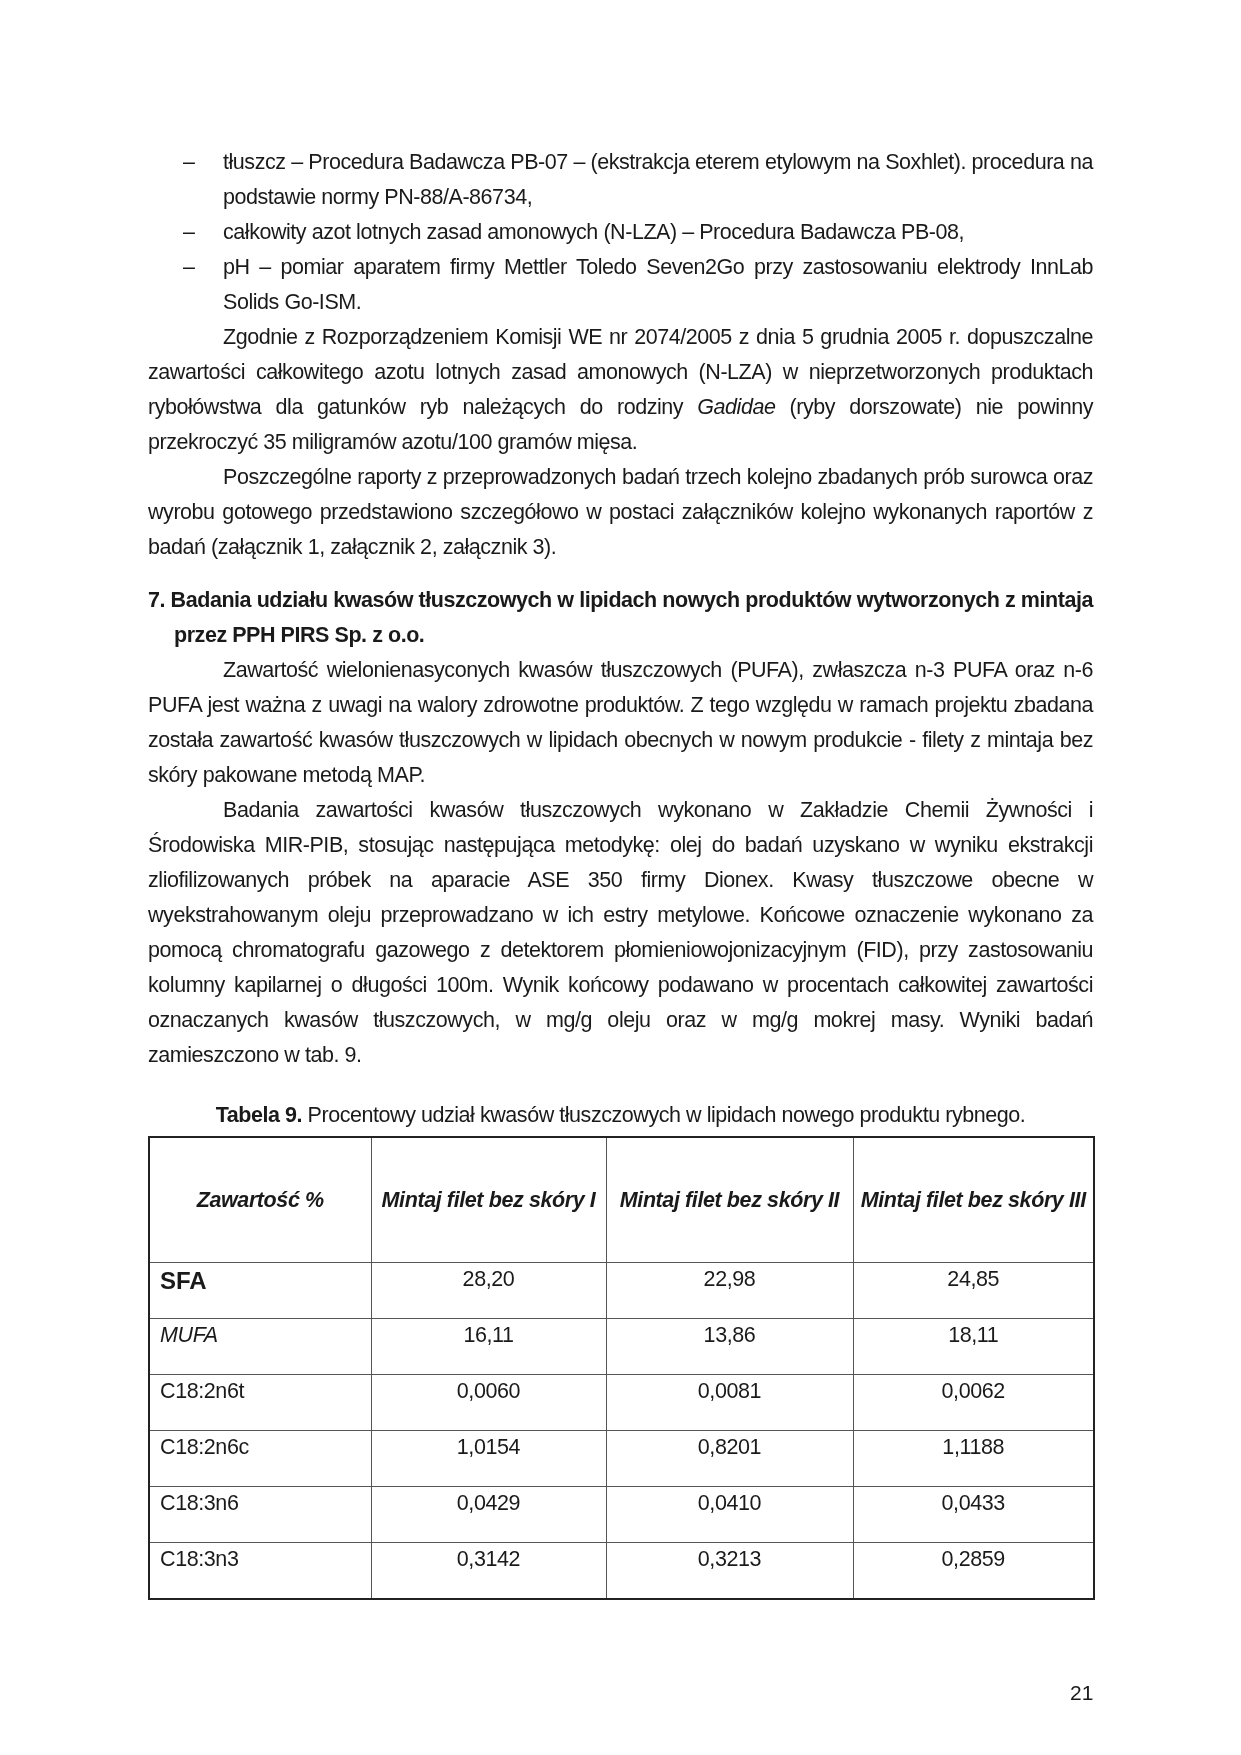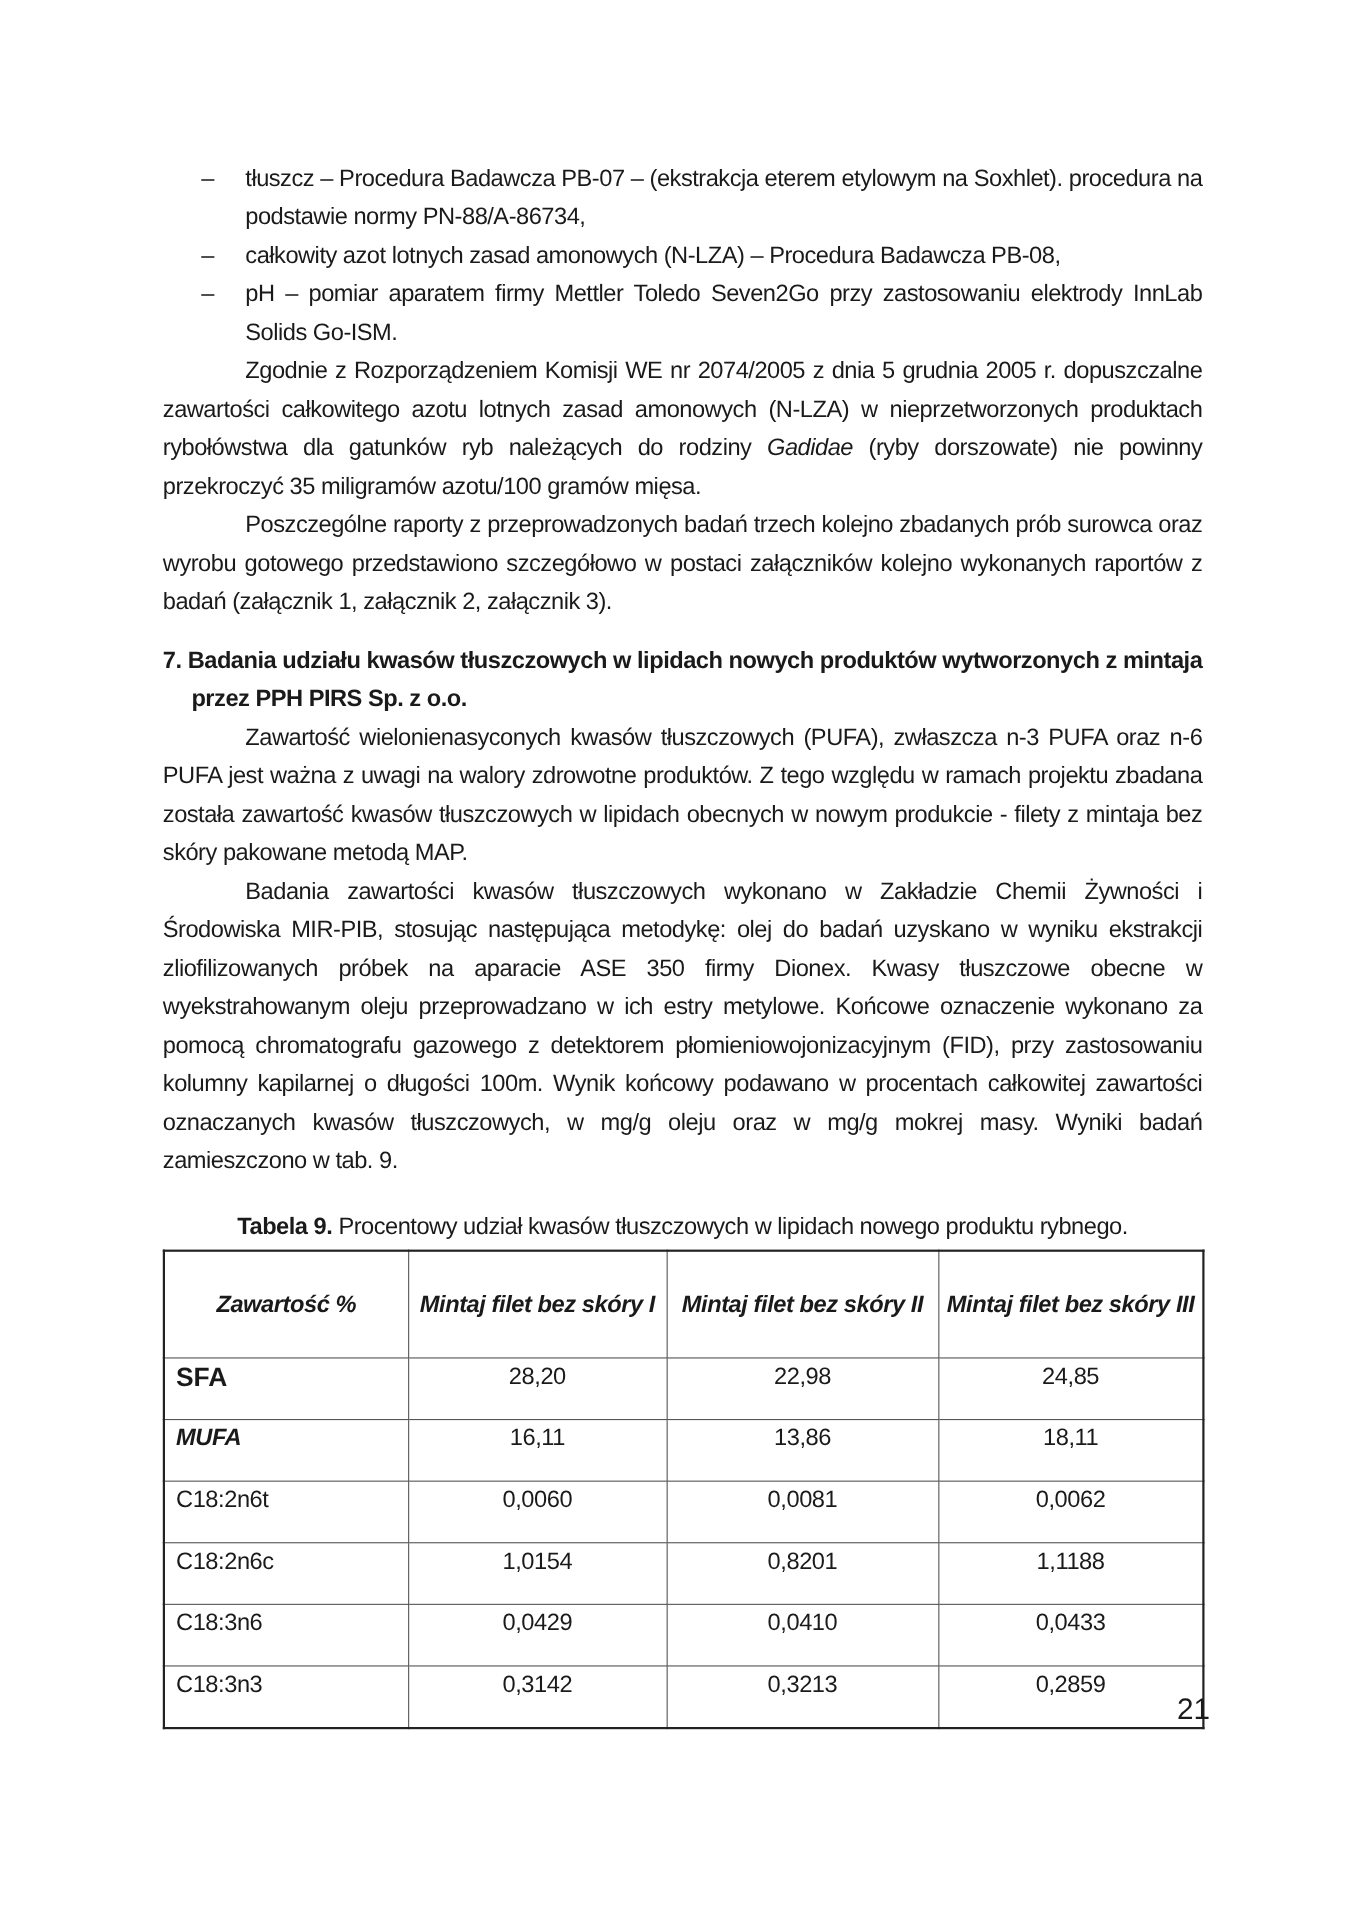--- a/index.html
+++ b/index.html
@@ -19,27 +19,27 @@
   .caption { text-align: center; margin-top: 30px; font-size: 21.5px; letter-spacing: -0.45px; }
   .caption b { font-weight: bold; margin-top: 21px; }
   table {
     margin-top: 8px; border-collapse: collapse; width: 945px;
     font-size: 21.5px; letter-spacing: -0.4px; table-layout: fixed;
   }
   th, td { border: 1.5px solid #555; }
   table { border: 2px solid #222; }
   th {
     height: 96px; font-style: italic; font-weight: bold; text-align: center;
-    line-height: 34px; vertical-align: middle; padding: 0 6px; margin-left: 43px;
+    line-height: 34px; vertical-align: middle; padding: 14px 6px; margin-left: 43px;
   }
   td { height: 51px; vertical-align: top; padding: 4px 10px 0 10px; }
   td.val { text-align: center; }
   td.label-sfa { font-weight: bold; font-family: "Liberation Sans", sans-serif; font-size: 24px; letter-spacing: 0; }
-  td.label-mufa { font-weight: bold; font-style: italic; margin-left: 22px; }
-  .pagenum { position: absolute; left: 1070px; top: 1539px; font-size: 27px; }
+  td.label-mufa { font-weight: normal; font-style: italic; margin-left: 22px; }
+  .pagenum { position: absolute; left: 1070px; top: 1681px; font-size: 21px; }
   i { font-style: italic; }
 </style>
 </head>
 <body>
 
 <div class="page">
 
   <div class="txt bullet">
     <span class="dash">–</span>
     <span>tłuszcz –  Procedura Badawcza PB-07 – (ekstrakcja eterem etylowym na Soxhlet). procedura na podstawie normy PN-88/A-86734,</span>

